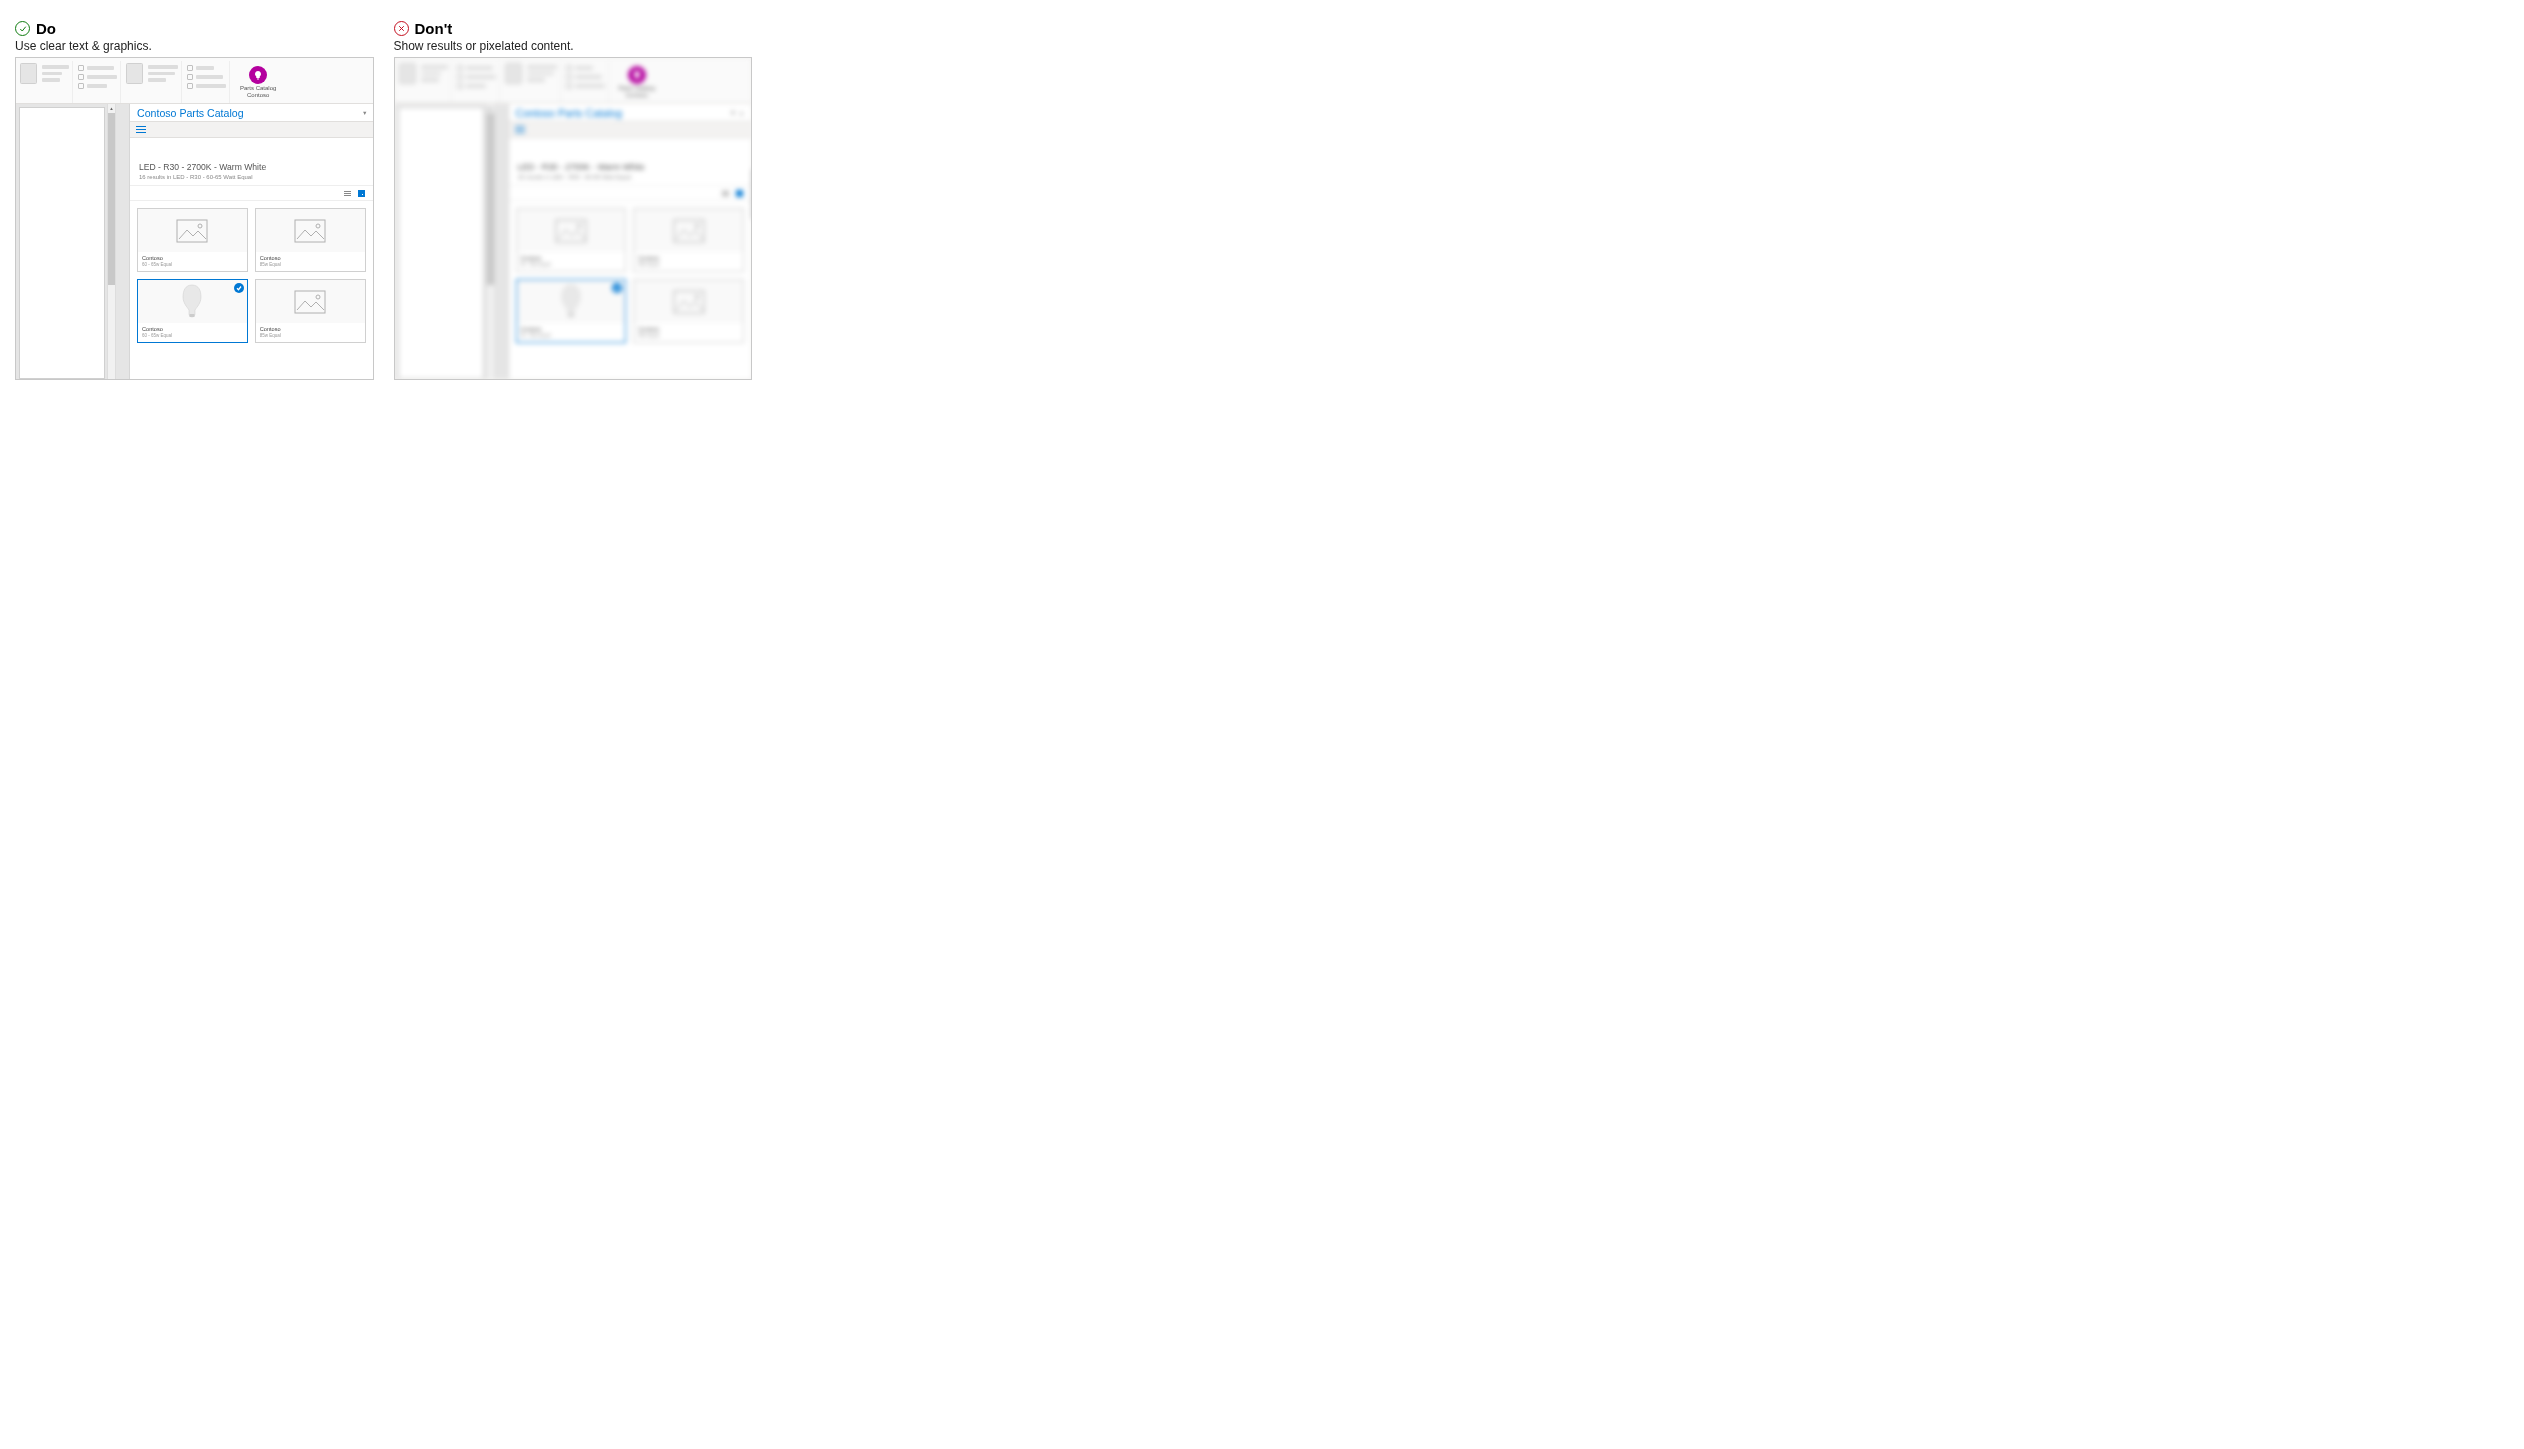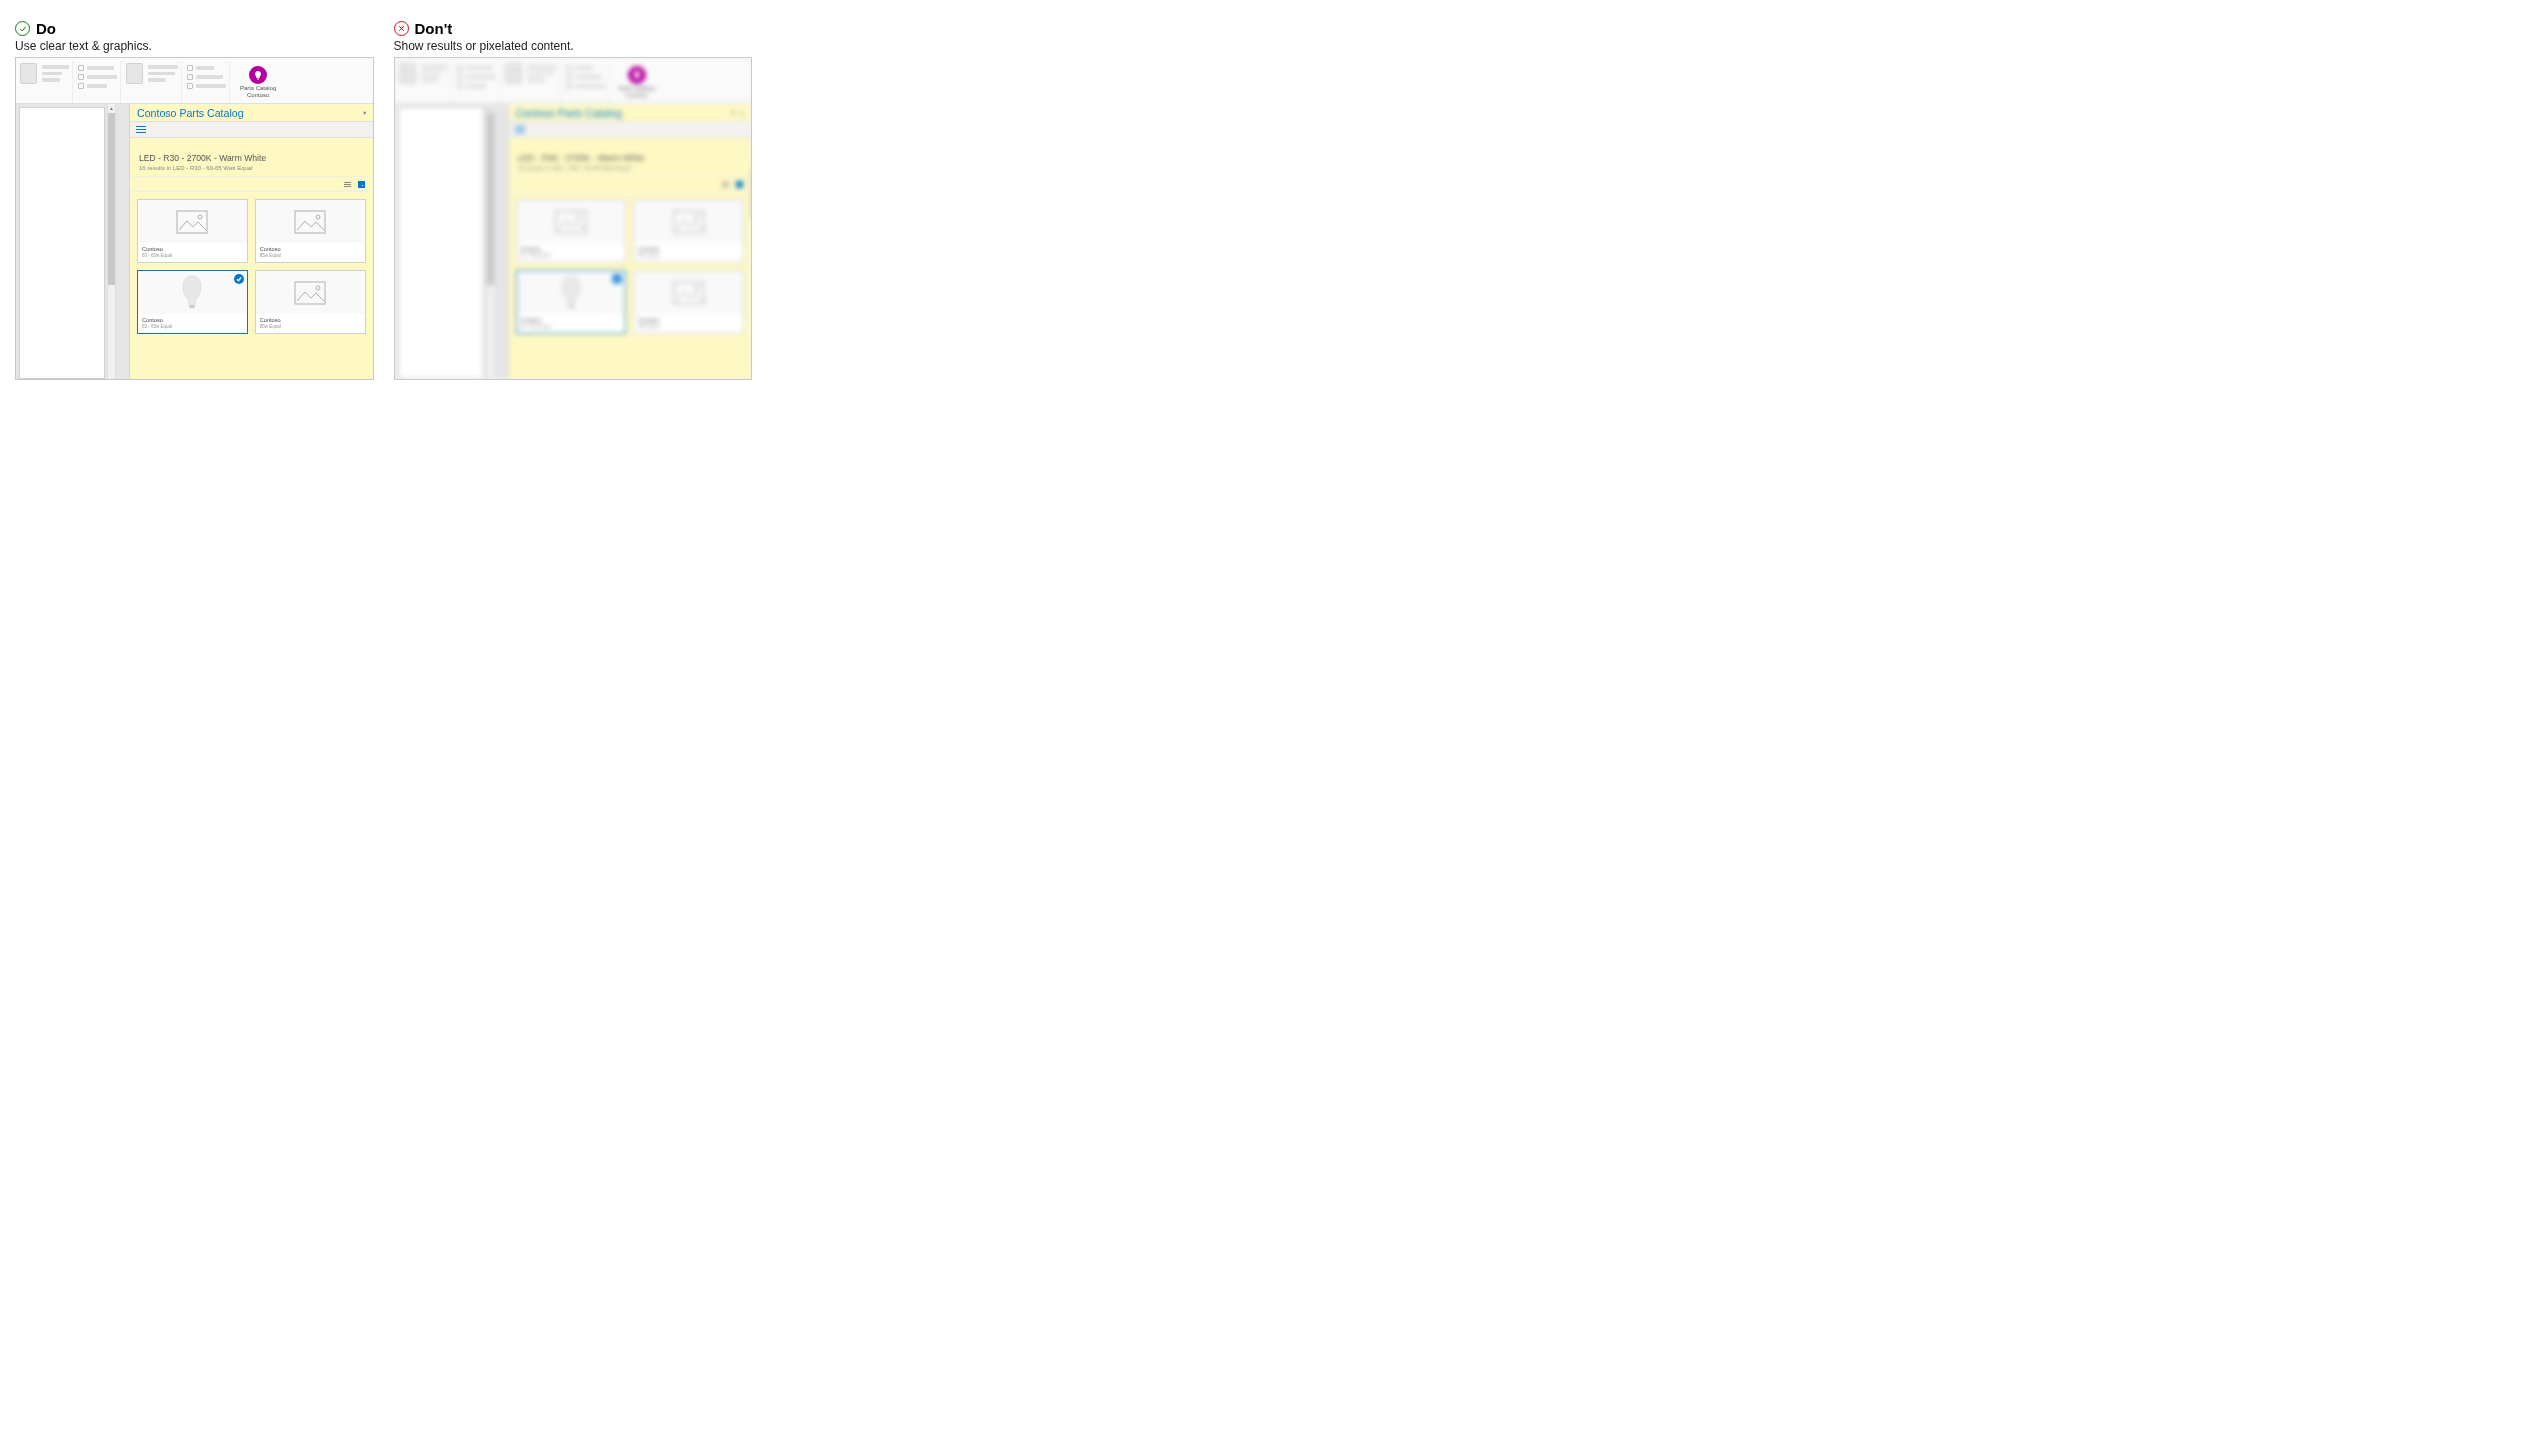--- a/index.html
+++ b/index.html
@@ -127,42 +127,42 @@
 }
 .scroll-thumb { background:#c8c8c8; width:100%; flex: 0 0 172px; }
 .scroll-rest { flex:1; }
 .gap-strip {
   width:13px; background:#e5e5e5;
 }
 
 
 .taskpane {
   flex:1;
-  background:#fef9c3;
+  background:#ffffff;
   border-left:0.5px solid #d6d6d6;
   display:flex; flex-direction:column;
 }
 .tp-titlebar {
   display:flex; align-items:center; justify-content:space-between;
   padding:3px 5px 2px 7px;
 }
 .tp-title { color:#0078d4; font-size:10.6px; font-weight:400; }
 .tp-dropdown-icon { color:#888; font-size:5.6px; }
 
 .tp-menubar {
   background:#f3f2f1;
   border-top:0.5px solid #e1dfdd;
   border-bottom:0.5px solid #e1dfdd;
   padding:4px 6px;
 }
 .hamburger { width:10px; height:7px; display:flex; flex-direction:column; justify-content:space-between;}
 .hamburger span{height:1px; background:#0078d4; width:100%;}
 
 .tp-search-section {
-  padding:15px 9px 5px;
+  padding:24px 9px 5px;
   border-bottom:0.5px solid #eee;
 }
 .tp-search-title { font-size:8.6px; color:#555; font-weight:400; margin-bottom:2px;}
 .tp-search-sub { font-size:6px; color:#888;}
 
 .tp-viewbar {
   display:flex; justify-content:flex-end; gap:5px;
   padding:3px 7px;
   border-bottom:0.5px solid #eee;
 }

